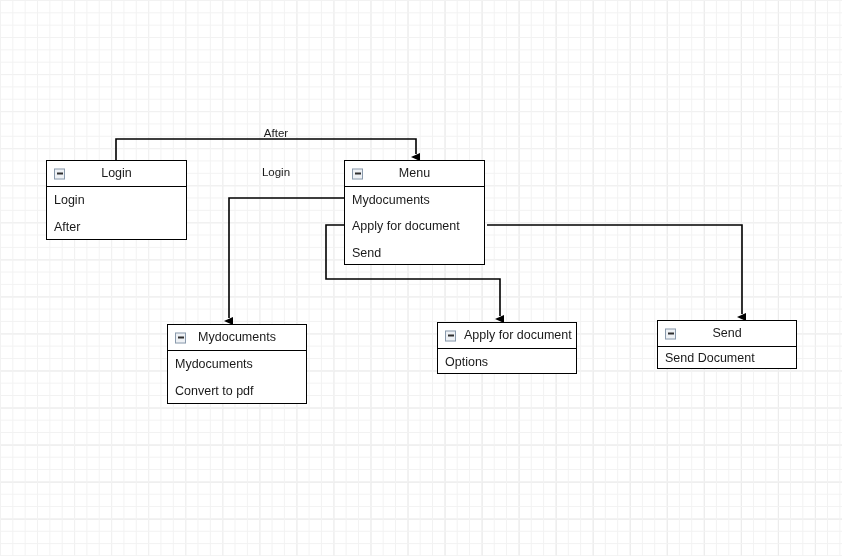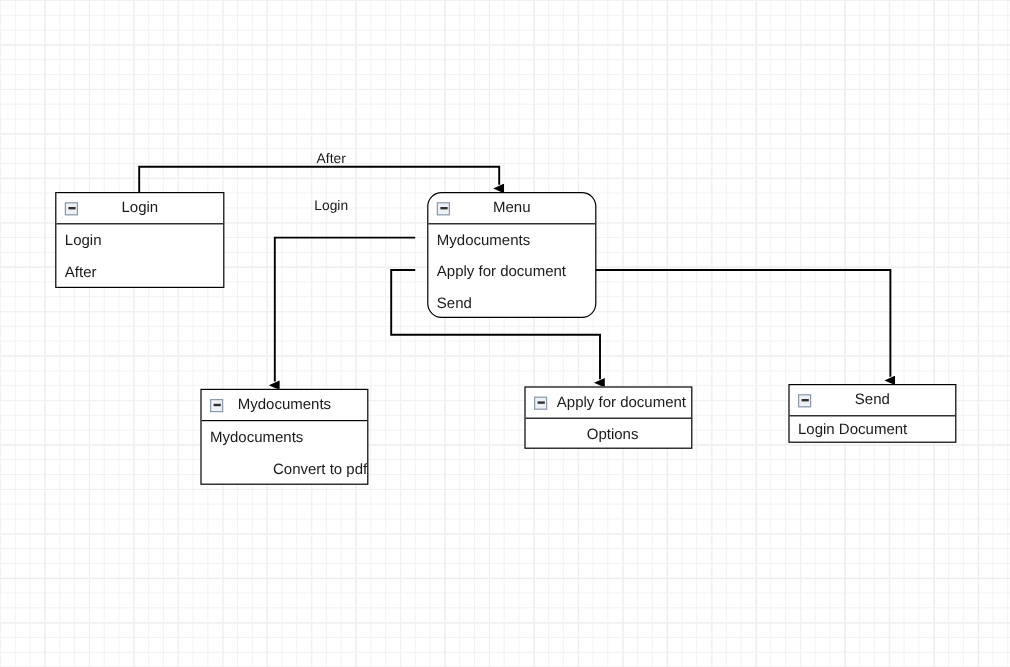--- a/index.html
+++ b/index.html
@@ -129,54 +129,54 @@
       <div class="node" style="left: 46px; top: 160px; width: 141px; height: 80px;">
         <div class="node-header">
           <span class="collapse-icon"></span>
           <span class="node-title">Login</span>
         </div>
         <div class="node-body">
           <div class="node-item" style="height: 27px; line-height: 27px;">Login</div>
           <div class="node-item" style="height: 27px; line-height: 27px;">After</div>
         </div>
       </div>
-      <div class="node" style="left: 356px; top: 160px; width: 141px; height: 105px; border-radius: 12px;">
+      <div class="node" style="left: 344px; top: 160px; width: 141px; height: 105px;">
         <div class="node-header">
           <span class="collapse-icon"></span>
           <span class="node-title">Menu</span>
         </div>
         <div class="node-body">
           <div class="node-item" style="height: 26.3333px; line-height: 26.3333px;">Mydocuments</div>
           <div class="node-item" style="height: 26.3333px; line-height: 26.3333px;">Apply for document</div>
           <div class="node-item" style="height: 26.3333px; line-height: 26.3333px;">Send</div>
         </div>
       </div>
       <div class="node" style="left: 167px; top: 324px; width: 140px; height: 80px;">
         <div class="node-header">
           <span class="collapse-icon"></span>
           <span class="node-title">Mydocuments</span>
         </div>
         <div class="node-body">
           <div class="node-item" style="height: 27px; line-height: 27px;">Mydocuments</div>
-          <div class="node-item" style="height: 27px; line-height: 27px; text-align: right;">Convert to pdf</div>
+          <div class="node-item" style="height: 27px; line-height: 27px;">Convert to pdf</div>
         </div>
       </div>
       <div class="node" style="left: 437px; top: 322px; width: 140px; height: 52px;">
         <div class="node-header left-title">
           <span class="collapse-icon"></span>
           <span class="node-title">Apply for document</span>
         </div>
         <div class="node-body">
-          <div class="node-item" style="height: 26px; line-height: 26px; text-align: center;">Options</div>
+          <div class="node-item" style="height: 26px; line-height: 26px;">Options</div>
         </div>
       </div>
       <div class="node" style="left: 657px; top: 320px; width: 140px; height: 49px;">
         <div class="node-header">
           <span class="collapse-icon"></span>
           <span class="node-title">Send</span>
         </div>
         <div class="node-body">
-          <div class="node-item" style="height: 23px; line-height: 23px;">Login Document</div>
+          <div class="node-item" style="height: 23px; line-height: 23px;">Send Document</div>
         </div>
       </div>
     </div>
 
 </div>
 
 </body></html>

